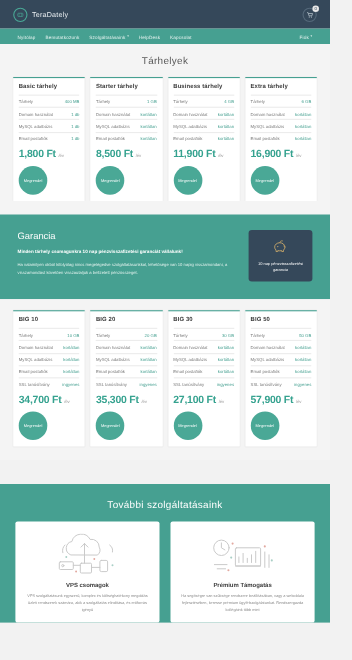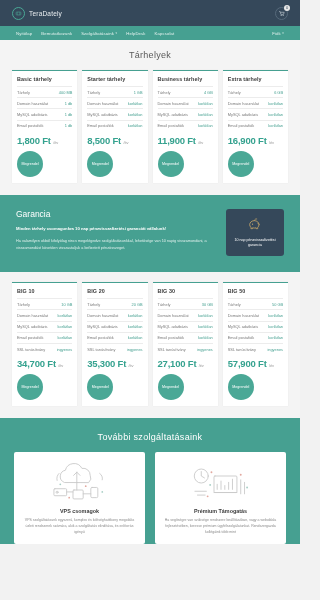--- a/index.html
+++ b/index.html
@@ -105,21 +105,21 @@
   .g-body { color: #dff0ec; font-size: 3.8px; line-height: 1.75; }
   .g-badge {
     width: 58px; background: #35485a; border-radius: 3px;
     display: flex; flex-direction: column; align-items: center; justify-content: center;
     padding: 8px 5px; gap: 5px;
   }
   .g-badge-icon { font-size: 13px; color: #caa86a; line-height: 1; }
   .g-badge-text { color: #ffffff; font-size: 3.6px; text-align: center; line-height: 1.45; }
 
   
-  .services { padding: 14px 0 0; }
+  .services { padding: 14px 0 0; margin-top: 22px; }
   .svc-cards { display: flex; gap: 10px; padding: 0 14px; }
   .svc-card {
     flex: 1; background: #fff; border-radius: 2px;
     padding: 10px 8px 8px; text-align: center; min-width: 0;
   }
   .svc-illu { height: 42px; display: flex; align-items: center; justify-content: center; }
   .svc-title { font-size: 5.4px; font-weight: bold; color: #3b3b3b; margin: 4px 0 4px; }
   .svc-body { font-size: 3.5px; color: #8a8a8a; line-height: 1.7; }
 </style>
 </head>

